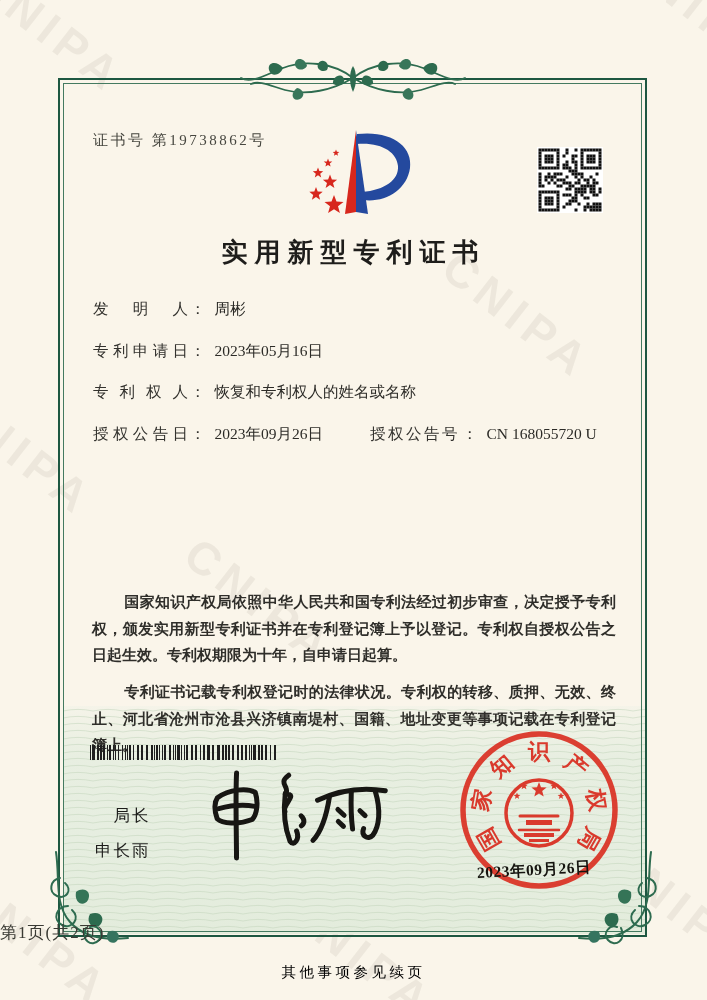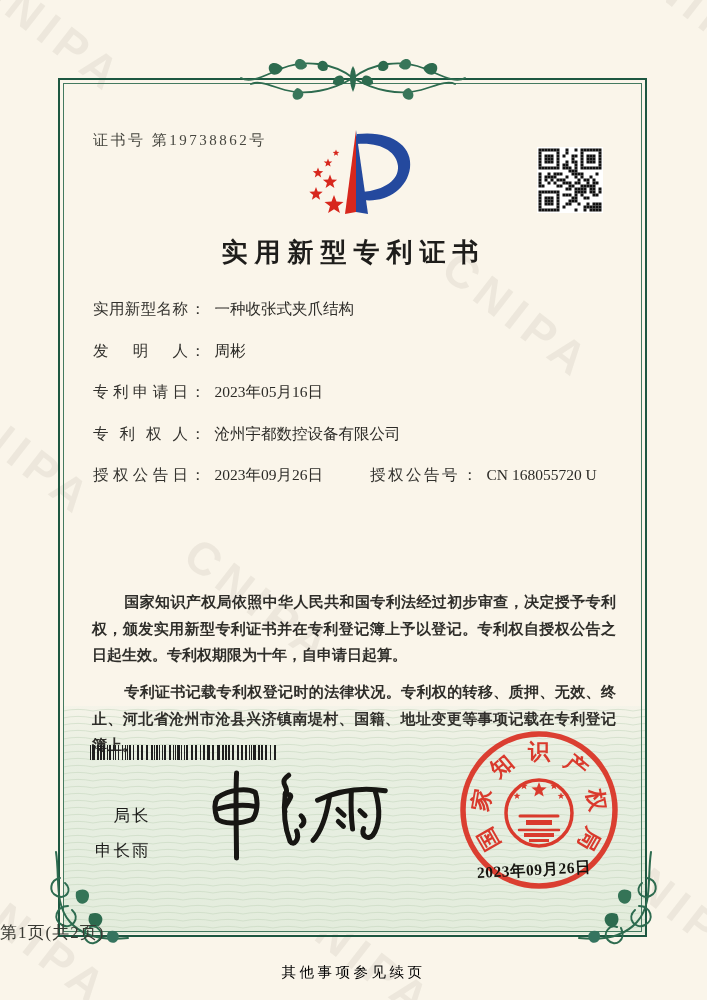--- a/index.html
+++ b/index.html
@@ -398,30 +398,27 @@
         <rect x="10.5" y="61.5" width="3" height="3" fill="#111"></rect>
         <rect x="13.5" y="61.5" width="3" height="3" fill="#111"></rect>
         <rect x="16.5" y="61.5" width="3" height="3" fill="#111"></rect>
         <rect x="19.5" y="61.5" width="3" height="3" fill="#111"></rect>
       </svg>
 
     <div class="title">实用新型专利证书</div>
 
     <div class="fields">
       <div class="frow">
-        <span class="flabel">实用新型名称</span><span class="fcolon">：</span><span class="fvalue">一种收张式夹爪结构</span>
-      </div>
-      <div class="frow">
         <span class="flabel">发明人</span><span class="fcolon">：</span><span class="fvalue">周彬</span>
       </div>
       <div class="frow">
         <span class="flabel">专利申请日</span><span class="fcolon">：</span><span class="fvalue">2023年05月16日</span>
       </div>
       <div class="frow">
-        <span class="flabel">专利权人</span><span class="fcolon">：</span><span class="fvalue">沧州宇都数控设备有限公司</span>
+        <span class="flabel">专利权人</span><span class="fcolon">：</span><span class="fvalue">恢复和专利权人的姓名或名称</span>
       </div>
       <div class="frow">
         <span class="flabel">授权公告日</span><span class="fcolon">：</span><span class="fvalue">2023年09月26日</span>
         <span class="fright">
           <span class="flabel2">授权公告号</span><span class="fcolon">：</span><span class="fvalue">CN 168055720 U</span>
         </span>
       </div>
     </div>
 
     <div class="paras">

